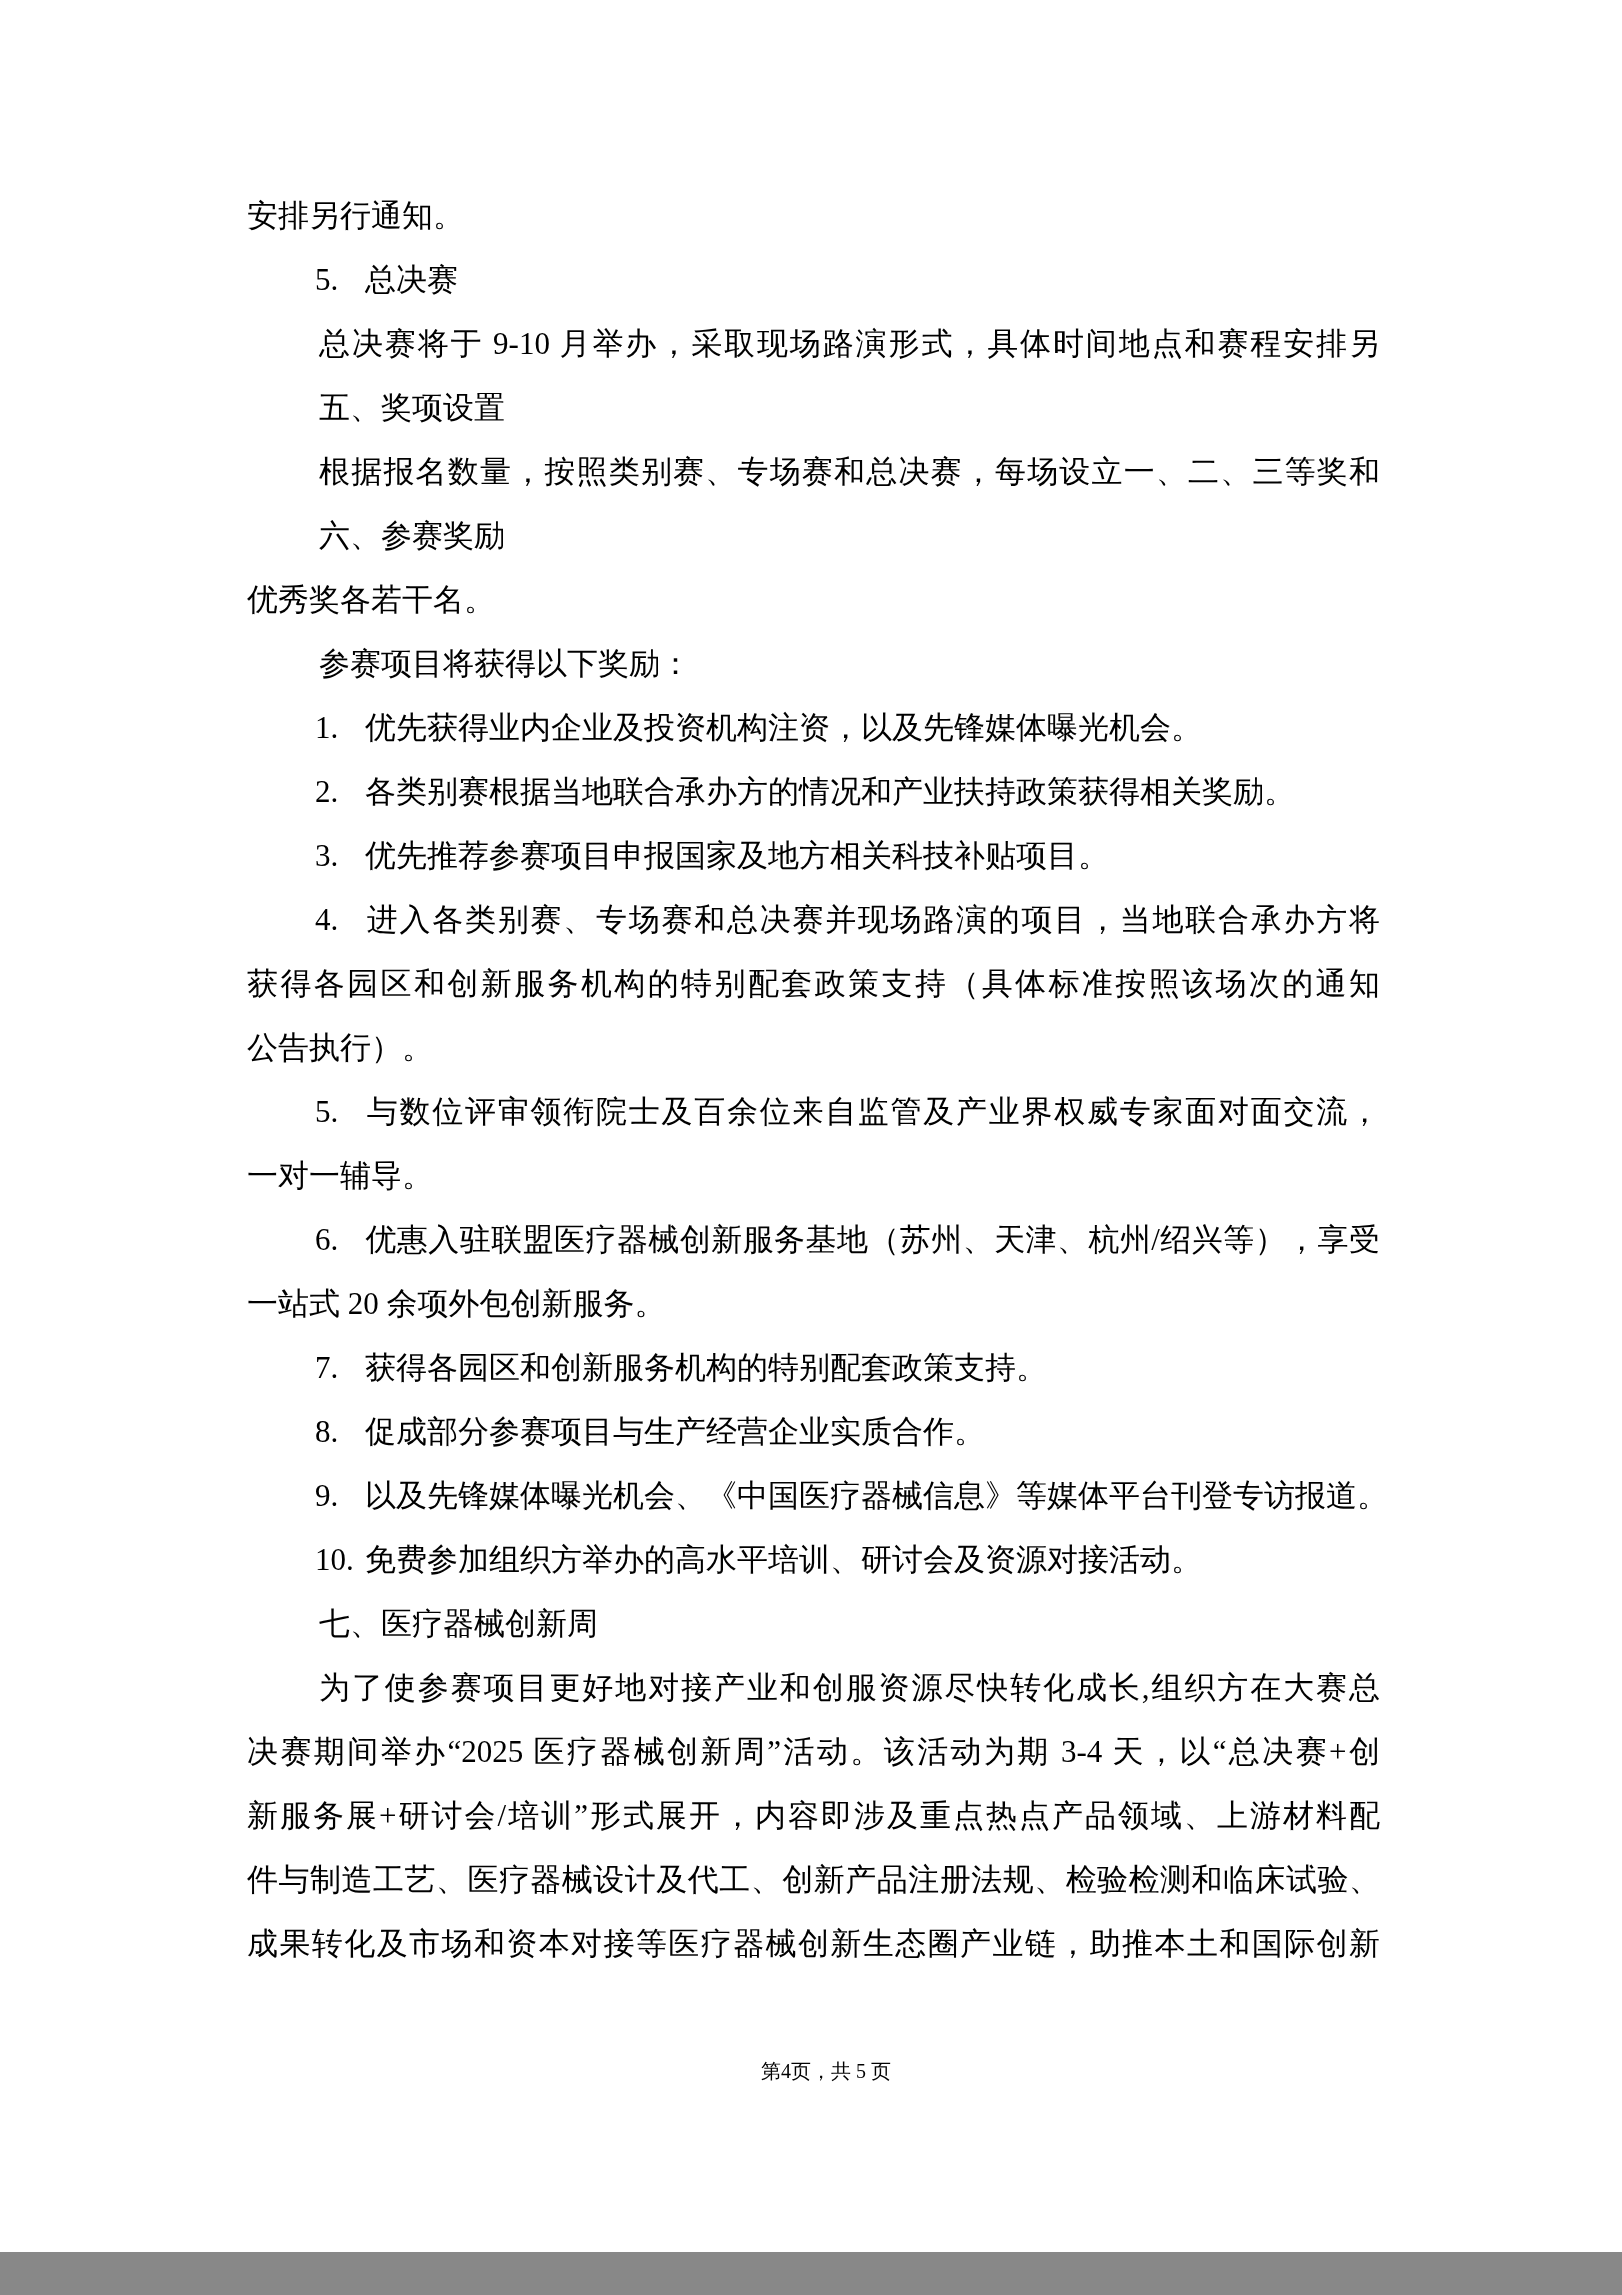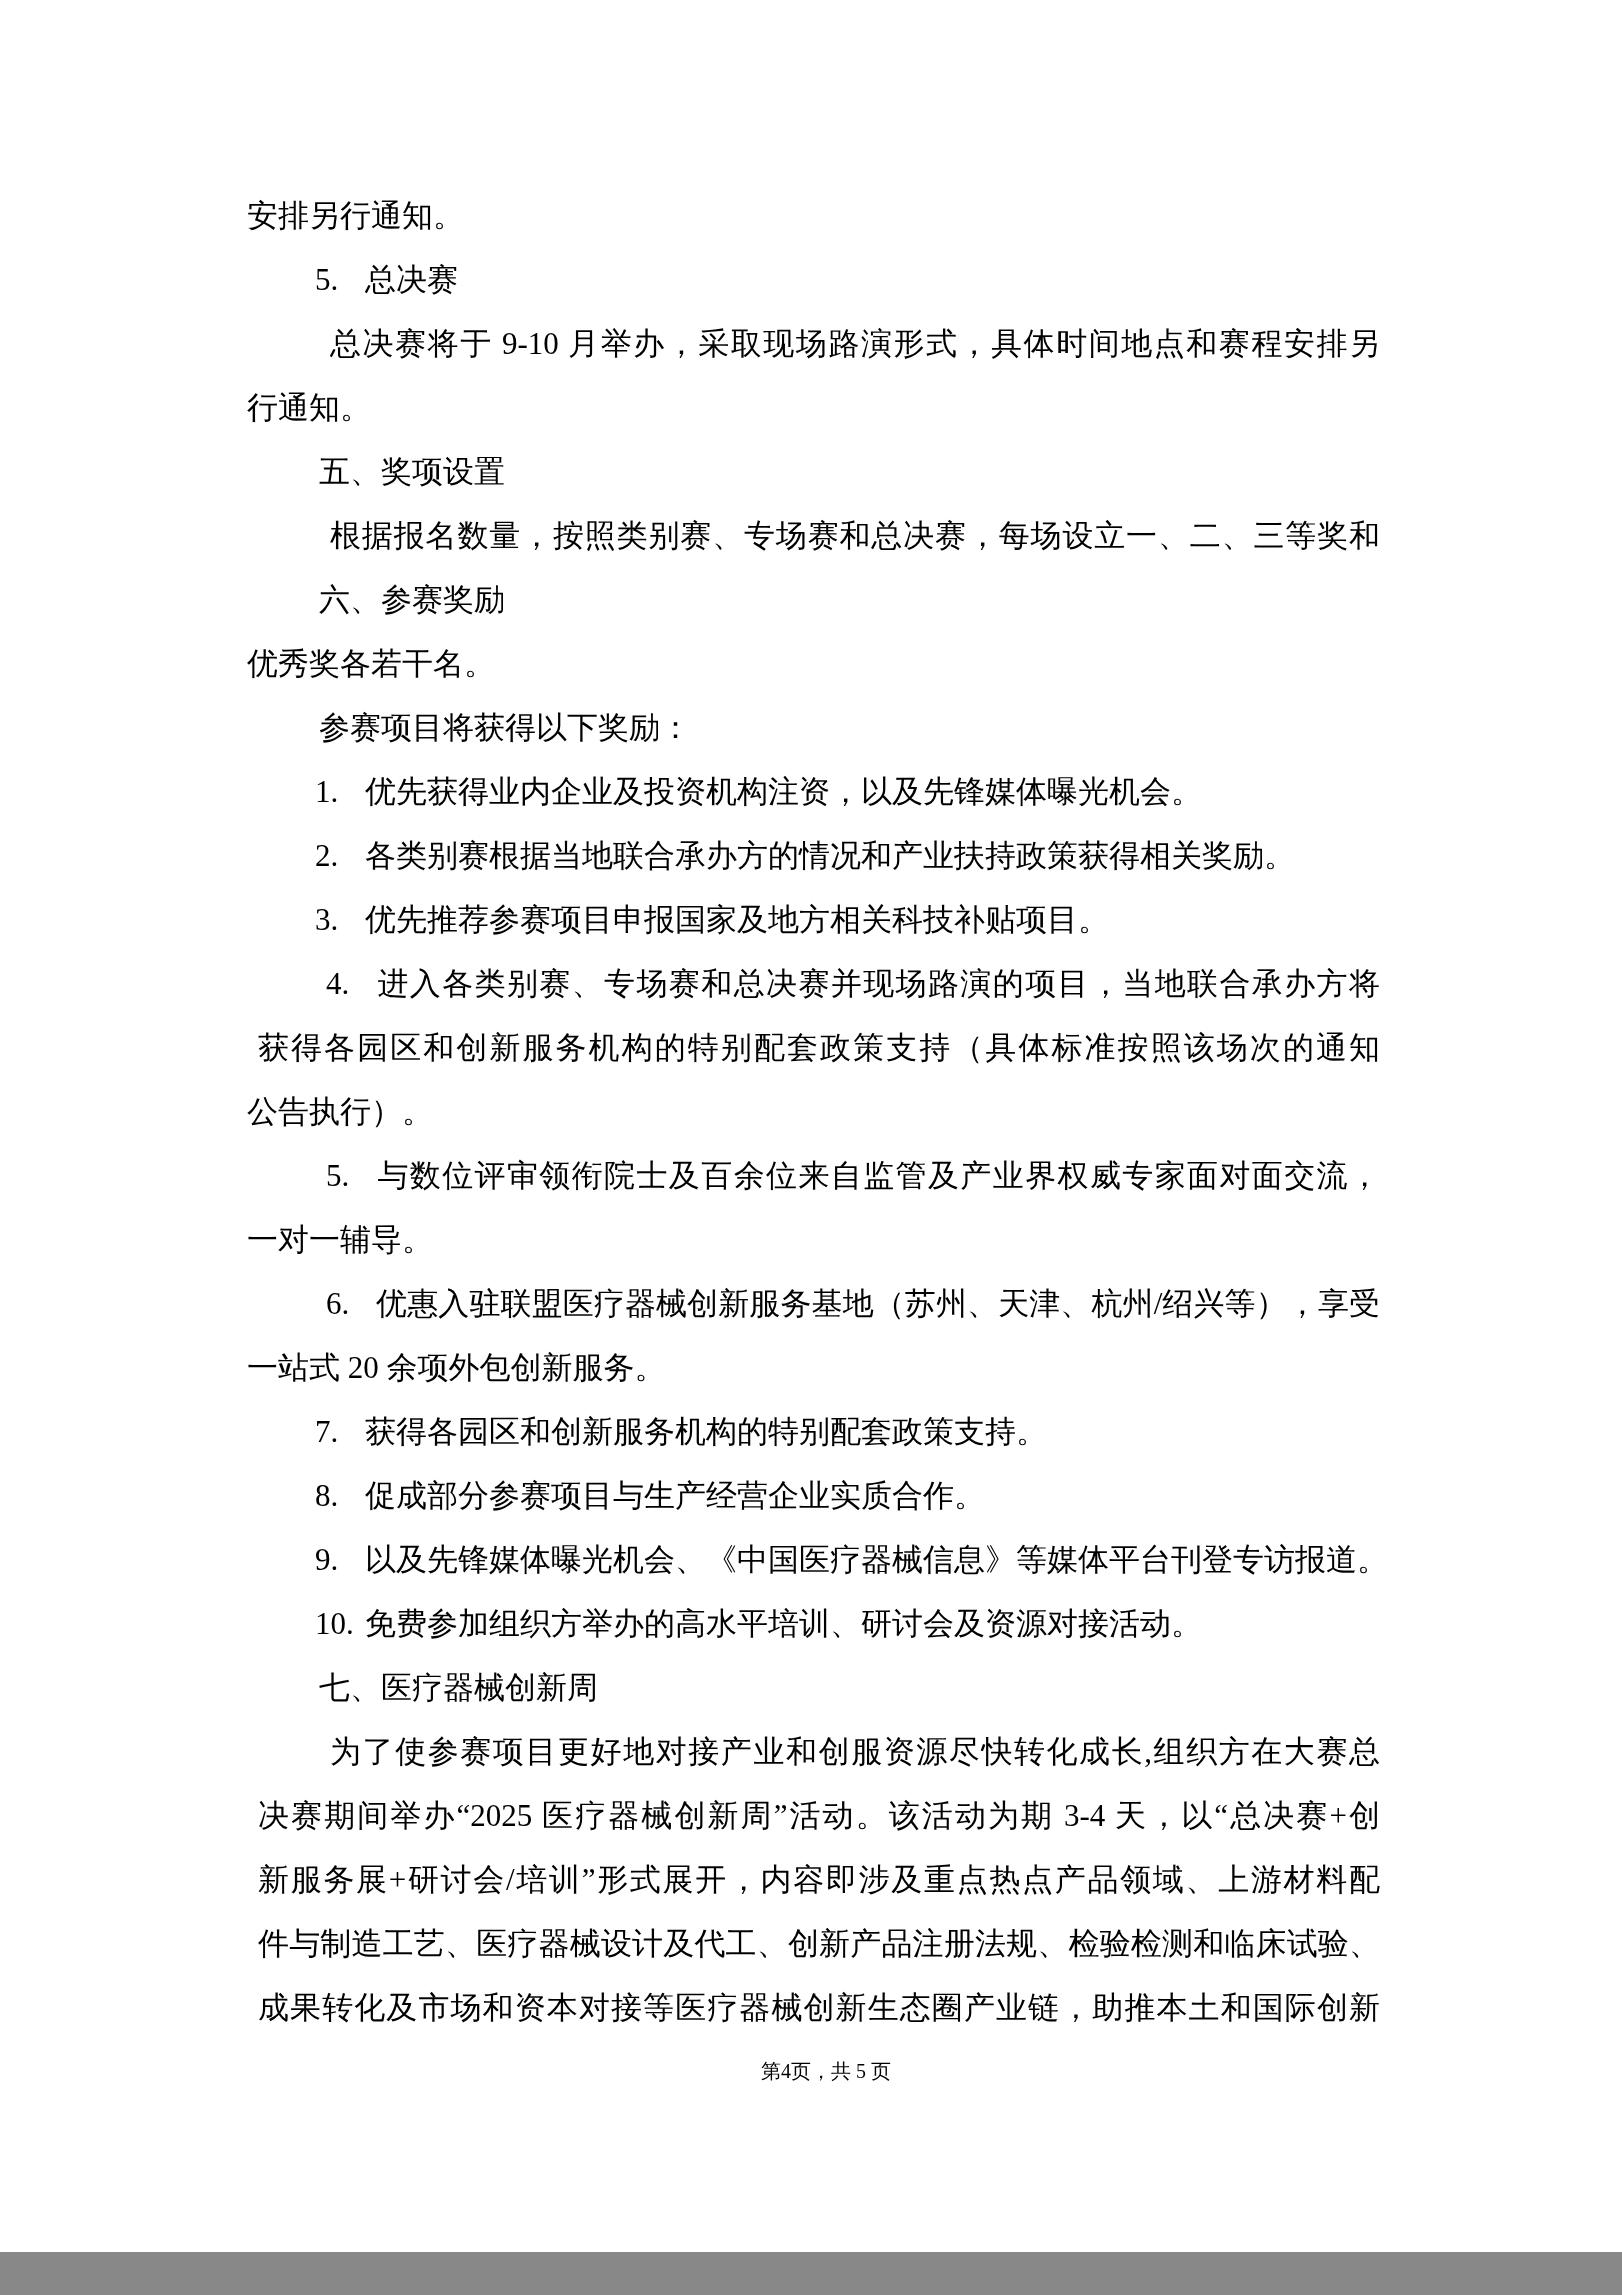--- a/index.html
+++ b/index.html
@@ -21,21 +21,20 @@
   }
   .line {
     height: 64px;
     line-height: 64px;
     white-space: nowrap;
   }
   .line.fill {
     white-space: normal;
     text-align: justify;
     text-align-last: justify;
-    margin-left: 11px;
   }
   .line.para, .line.heading { padding-left: 72px; }
   .line.item { padding-left: 68px; }
   .line.heading {
     font-family: "Liberation Sans", "DejaVu Sans", sans-serif;
     font-weight: normal;
   }
   .num {
     display: inline-block;
     width: 50px;
@@ -53,21 +52,20 @@
   }
 </style>
 </head>
 <body>
 
 <div class="page">
   <div class="content" id="doc-lines">
       <div class="line body">安排另行通知。</div>
       <div class="line item"><span class="num">5.</span><span>总决赛</span></div>
       <div class="line para fill">总决赛将于 9-10 月举办，采取现场路演形式，具体时间地点和赛程安排另</div>
-      <div class="line body">行通知。</div>
       <div class="line heading">五、奖项设置</div>
       <div class="line para fill">根据报名数量，按照类别赛、专场赛和总决赛，每场设立一、二、三等奖和</div>
       <div class="line heading">六、参赛奖励</div>
       <div class="line body">优秀奖各若干名。</div>
       <div class="line para">参赛项目将获得以下奖励：</div>
       <div class="line item"><span class="num">1.</span><span>优先获得业内企业及投资机构注资，以及先锋媒体曝光机会。</span></div>
       <div class="line item"><span class="num">2.</span><span>各类别赛根据当地联合承办方的情况和产业扶持政策获得相关奖励。</span></div>
       <div class="line item"><span class="num">3.</span><span>优先推荐参赛项目申报国家及地方相关科技补贴项目。</span></div>
       <div class="line item fill"><span class="num">4.</span><span>进入各类别赛、专场赛和总决赛并现场路演的项目，当地联合承办方将</span></div>
       <div class="line body fill">获得各园区和创新服务机构的特别配套政策支持（具体标准按照该场次的通知</div>

